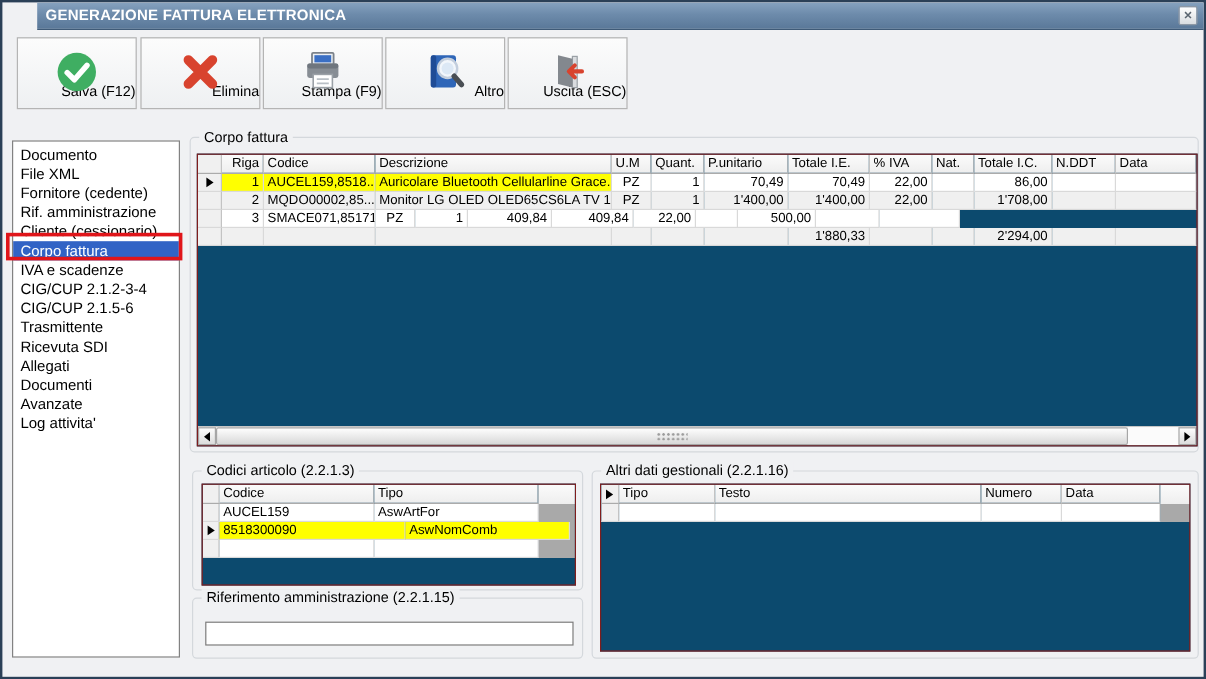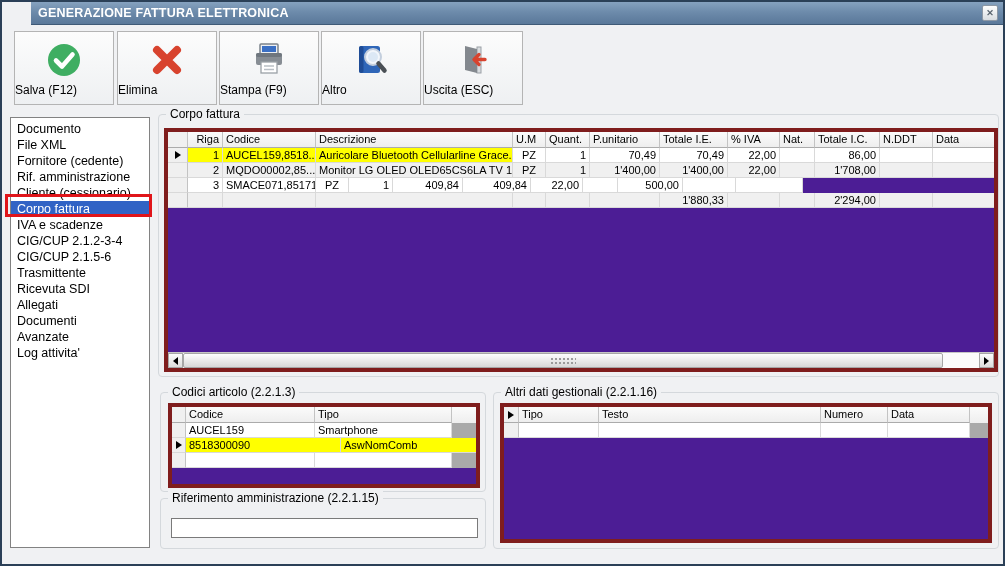--- a/index.html
+++ b/index.html
@@ -17,24 +17,24 @@
   }
   .titlebar .title{ color:#fff; font-weight:bold; font-size:12.5px; letter-spacing:.2px; }
   .close-btn{
     position:absolute; right:5px; top:3px; width:16px; height:16px;
     background:linear-gradient(#fefefe,#d9dde1); border:1px solid #8d98a5; border-radius:2px;
     display:flex; align-items:center; justify-content:center;
     font-size:9px; font-weight:bold; color:#5a6570; line-height:1;
   }
   
   .tb-btn{
-    position:absolute; top:29px; width:100px; height:74px;
+    position:absolute; top:29px; width:100px; height:60px;
     background:linear-gradient(#fcfcfc,#eef0f2);
     border:1px solid #b4b4b4;
-    display:flex; flex-direction:column; align-items:flex-start; justify-content:flex-end;
+    display:flex; flex-direction:column; align-items:flex-end; justify-content:flex-end;
     padding-bottom:7px; cursor:default;
   }
   .tb-btn .ic{ position:absolute; top:9px; left:50%; transform:translateX(-50%); }
   .tb-btn .lbl{ font-size:12px; color:#000; }
   
   .sidebar{
     position:absolute; left:8px; top:115px; width:140px; height:431px;
     background:#fff; border:1px solid #828282; padding-top:3px;
   }
   .side-item{ height:16px; line-height:16px; padding-left:6px; font-size:12.5px;
@@ -44,21 +44,21 @@
     position:absolute; left:3px; top:192px; width:147px; height:23px;
     border:3px solid #e0151a; z-index:20; pointer-events:none;
   }
   
   .group{ position:absolute; border:1px solid #d4d8dc; border-radius:4px; }
   .group > .glabel{
     position:absolute; top:-8px; left:7px; background:#f0f1f3;
     padding:0 4px; font-size:12px; color:#000; line-height:14px; white-space:nowrap;
   }
   
-  .grid{ position:absolute; border:4px solid #7f1d1d; background:#4c1d95; overflow:hidden; }
+  .grid{ position:absolute; border:1px solid #7f1d1d; background:#0c4a6e; overflow:hidden; }
   .grow{ display:flex; }
   .gc{
     height:15px; line-height:14px; font-size:11px; background:#fff;
     border-right:1px solid #d9d9d9; border-bottom:1px solid #d9d9d9;
     padding:0 3px; white-space:nowrap; overflow:hidden; flex:0 0 auto;
   }
   .ghead .gc{
     height:16px; line-height:15px; background:linear-gradient(#fbfbfb,#eeeeee);
     border-right:1px solid #c3c3c3; border-bottom:1px solid #ababab;
   }
@@ -288,21 +288,21 @@
     <div class="grid" style="left:7px; top:10px; width:312px; height:85px;">
       <div class="grow ghead">
         <div class="gc selcol" style="width:14px"></div>
         <div class="gc" style="width:129px">Codice</div>
         <div class="gc" style="width:137px">Tipo</div>
         <div class="gc gfiller" style="width:32px;border:none"></div>
       </div>
       <div class="grow">
         <div class="gc selcol" style="width:14px"></div>
         <div class="gc" style="width:129px">AUCEL159</div>
-        <div class="gc" style="width:137px">Smartphone</div>
+        <div class="gc" style="width:137px">AswArtFor</div>
         <div class="gc gfiller" style="width:32px;border:none"></div>
       </div>
       <div class="grow">
         <div class="gc selcol" style="width:14px">
             <span class="arrow-r"></span>
           </div>
         <div class="gc hl" style="width:155px">8518300090</div>
         <div class="gc hl" style="width:137px">AswNomComb</div>
         <div class="gc gfiller" style="width:32px;border:none"></div>
       </div>

